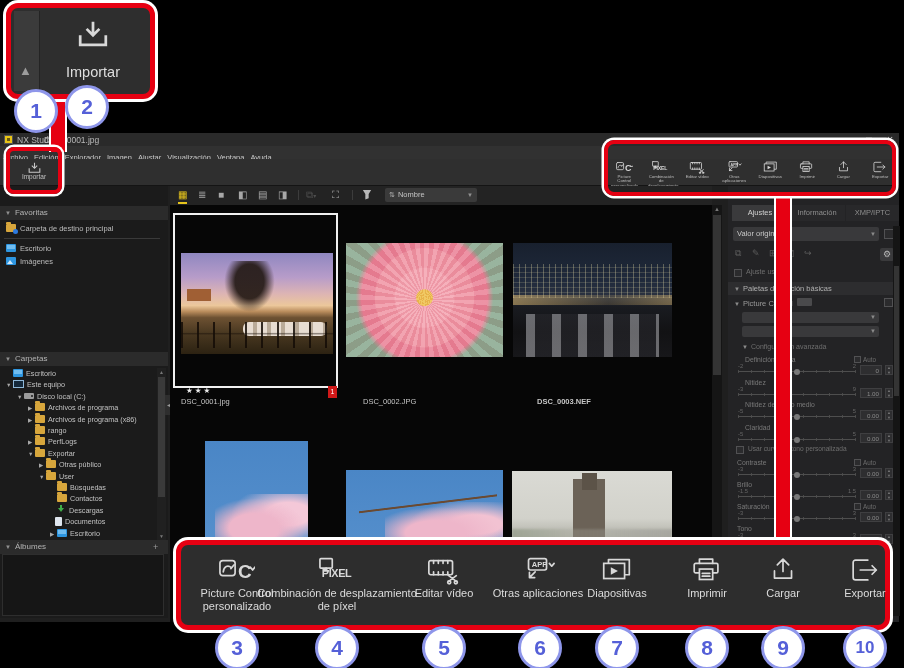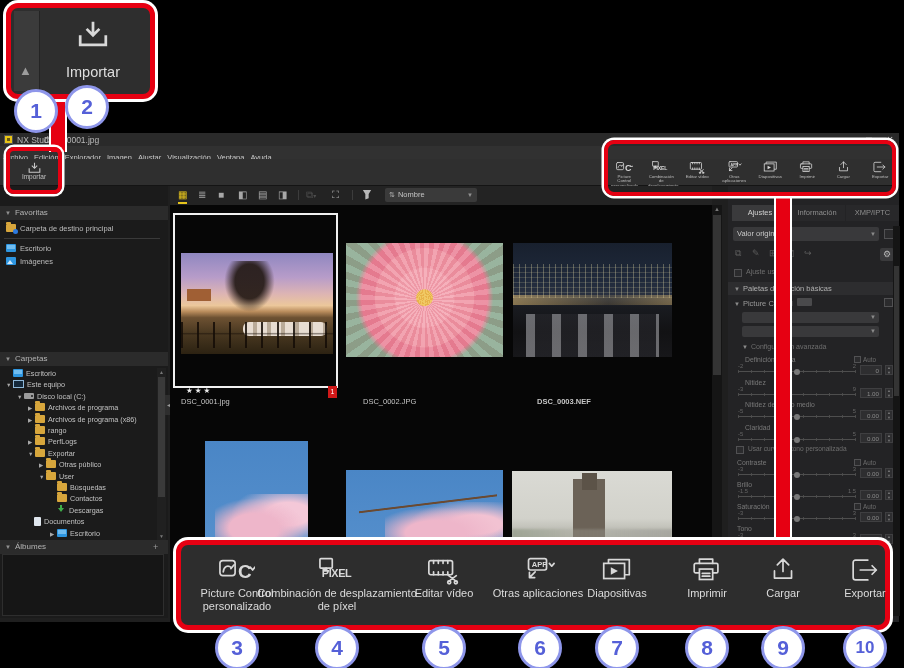--- a/index.html
+++ b/index.html
@@ -277,21 +277,21 @@
           <div class="tree-row" style="top: 34.2px; padding-left: 28px;"><span class="exp">▶</span><span class="ric i-folder"></span><span>Archivos de programa</span></div>
           <div class="tree-row" style="top: 45.6px; padding-left: 28px;"><span class="exp">▶</span><span class="ric i-folder"></span><span>Archivos de programa (x86)</span></div>
           <div class="tree-row" style="top: 57px; padding-left: 28px;"><span class="exp"></span><span class="ric i-folder"></span><span>rango</span></div>
           <div class="tree-row" style="top: 68.4px; padding-left: 28px;"><span class="exp">▶</span><span class="ric i-folder"></span><span>PerfLogs</span></div>
           <div class="tree-row" style="top: 79.8px; padding-left: 28px;"><span class="exp">▼</span><span class="ric i-folder"></span><span>Exportar</span></div>
           <div class="tree-row" style="top: 91.2px; padding-left: 39px;"><span class="exp">▶</span><span class="ric i-folder"></span><span>Otras público</span></div>
           <div class="tree-row" style="top: 102.6px; padding-left: 39px;"><span class="exp">▼</span><span class="ric i-folder"></span><span>User</span></div>
           <div class="tree-row" style="top: 114px; padding-left: 50px;"><span class="exp"></span><span class="ric i-folder"></span><span>Búsquedas</span></div>
           <div class="tree-row" style="top: 125.4px; padding-left: 50px;"><span class="exp"></span><span class="ric i-folder"></span><span>Contactos</span></div>
           <div class="tree-row" style="top: 136.8px; padding-left: 50px;"><span class="exp"></span><span class="ric i-download"></span><span>Descargas</span></div>
-          <div class="tree-row" style="top: 148.2px; padding-left: 27px;"><span class="exp"></span><span class="ric i-doc"></span><span>Documentos</span></div>
+          <div class="tree-row" style="top: 148.2px; padding-left: 48px;"><span class="exp"></span><span class="ric i-doc"></span><span>Documentos</span></div>
           <div class="tree-row" style="top: 159.6px; padding-left: 50px;"><span class="exp">▶</span><span class="ric i-desktop"></span><span>Escritorio</span></div>
         </div>
       <div class="sb abs" style="left:157px;top:182px;width:9px;height:172px;">
         <span class="arr" style="top:1px;">▲</span>
         <span class="thumbbar" style="top:9px;height:120px;"></span>
         <span class="arr" style="bottom:1px;">▼</span>
       </div>
 
       <div class="side-hdr abs" style="top:354px;"><span class="tri">▼</span><span>Álbumes</span><span class="plus abs">+</span></div>
       <div class="albums-body abs"></div>

